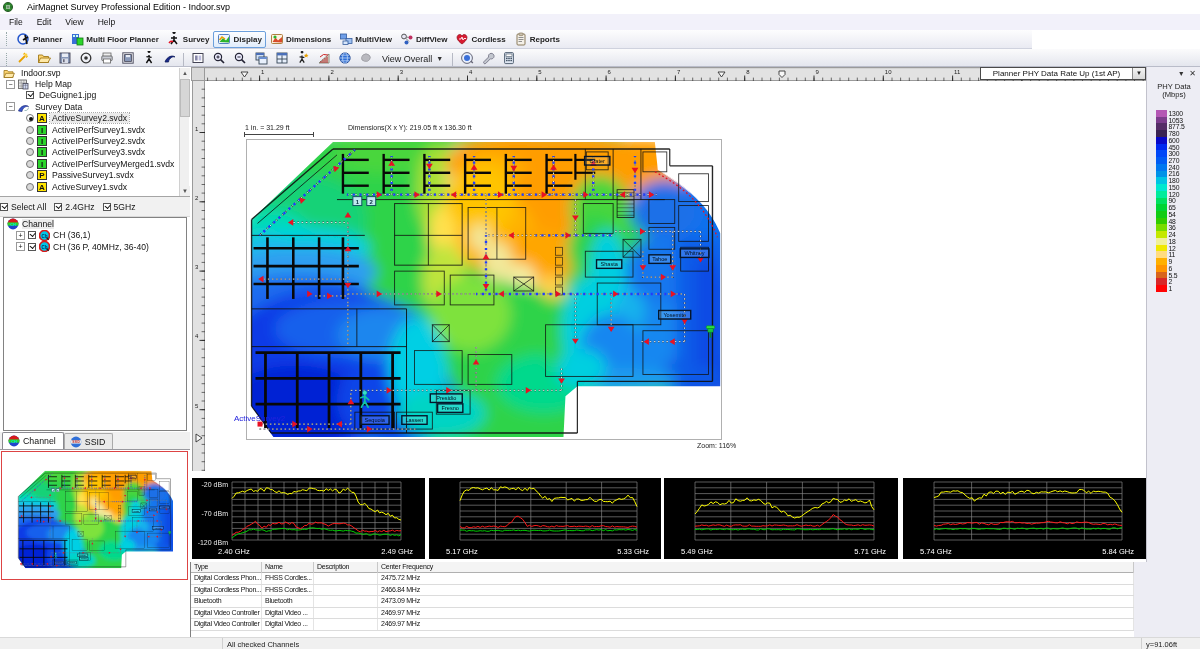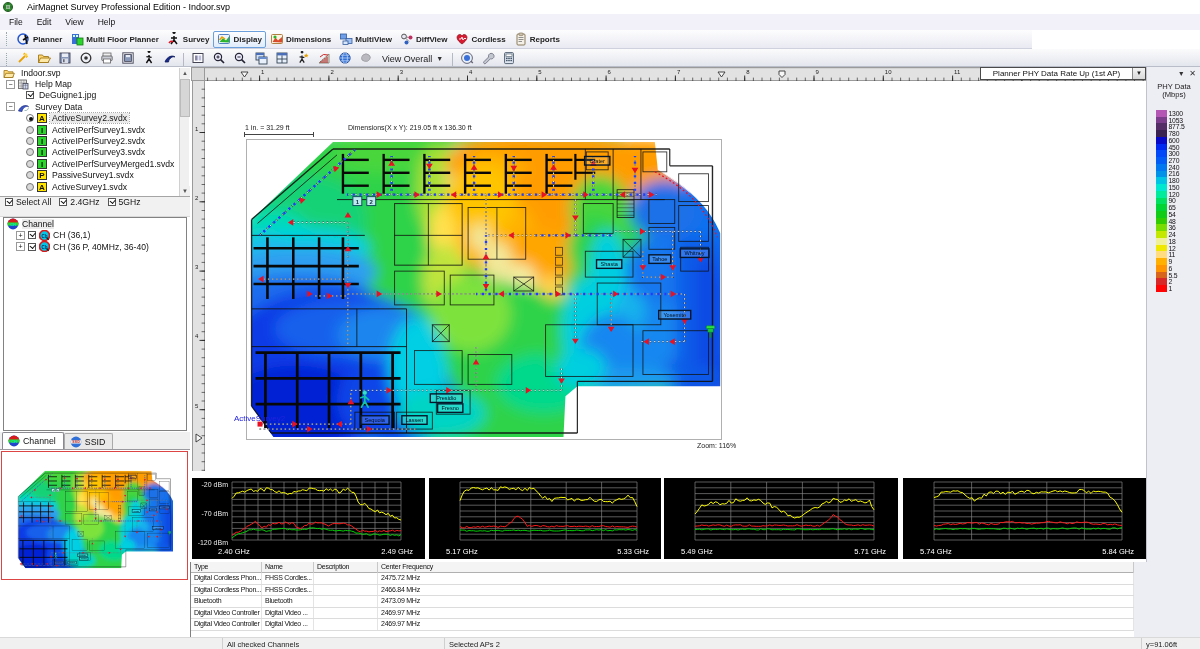--- a/index.html
+++ b/index.html
@@ -29,21 +29,21 @@
 
 
 #left-panel{left:0;top:67px;width:190px;height:570px;background:#fff;}
 #left-divider{left:190px;top:67px;width:1px;height:570px;background:#7f7f7f;}
 #tree-box{left:0;top:0;width:190px;height:130px;background:#fff;border-bottom:1px solid #a5a5a5;overflow:hidden;}
 .trow{position:relative;height:11.4px;display:flex;align-items:center;font-size:8.6px;white-space:nowrap;}
 .trow .lbl{padding:0 2px;}
 .trow .lbl.hl{background:#ebebeb;outline:1px dotted #aaa;}
 #tree-scroll{position:absolute;right:1px;top:1px;width:10px;height:128px;background:#f0f0f0;border-left:1px solid #d0d0d0;}
 .scrbtn{position:absolute;left:0;width:10px;height:10px;background:#f0f0f0;color:#555;font-size:6px;line-height:10px;text-align:center;}
-#checkbox-row{left:0;top:130px;width:190px;height:20px;background:#f1f1f1;display:flex;align-items:flex-start;padding-left:5px;gap:8px;border-bottom:1px solid #d9d9d9;}
+#checkbox-row{left:0;top:130px;width:190px;height:20px;background:#f1f1f1;display:flex;align-items:center;gap:8px;border-bottom:1px solid #d9d9d9;}
 .cbitem{display:flex;align-items:center;gap:3px;font-size:8.6px;}
 .cbx{width:8px;height:8px;border:1px solid #555;background:#fff;position:relative;}
 .cbx.ck:before{content:"";position:absolute;left:1px;top:0px;width:4px;height:2.5px;border-left:1.3px solid #111;border-bottom:1.3px solid #111;transform:rotate(-50deg);}
 #channel-box{left:3px;top:150px;width:184px;height:214px;background:#fff;border:1px solid #828282;overflow:hidden;}
 .chrow{height:11.5px;display:flex;align-items:center;font-size:8.6px;white-space:nowrap;gap:3px;padding-left:3px;}
 .chrow .lbl.hl{background:#ececec;}
 #tab-row{left:0;top:365px;width:190px;height:18px;background:#f0f0f0;display:flex;align-items:flex-end;padding-left:2px;border-bottom:1px solid #9a9aa0;}
 .ptab{display:flex;align-items:center;gap:3px;font-size:8.8px;padding:2px 7px 2px 5px;border:1px solid #aaa;border-bottom:none;background:#e9e9e9;height:16px;border-radius:2px 2px 0 0;}
 .ptab.active{background:#fff;font-weight:normal;height:17px;border-color:#8a8a90;}
 #thumb-panel{left:1px;top:384px;width:187px;height:129px;border:1px solid #d44;background:#fff;}
@@ -1374,17 +1374,16 @@
           <div class="tc" style="width: 52px;">Digital Video ...</div>
           <div class="tc" style="width: 64px;"></div>
           <div class="tc" style="width: 756px;">2469.97 MHz</div>
         </div>
       </div>
  </div>
  <div id="below-table" class="abs"></div>
 
  <div id="statusbar" class="abs">
       <div class="seg" style="left: 222px; width: 222px;">All checked Channels</div>
-      <div class="seg" style="left: 444px; width: 635px;">Selected APs 2</div>
       <div class="seg" style="left: 1079px; width: 62px; margin-top: 15px;">x=215.61ft</div>
       <div class="seg" style="left: 1141px; width: 59px;">y=91.06ft</div>
     </div>
 </div>
 
 </body></html>

